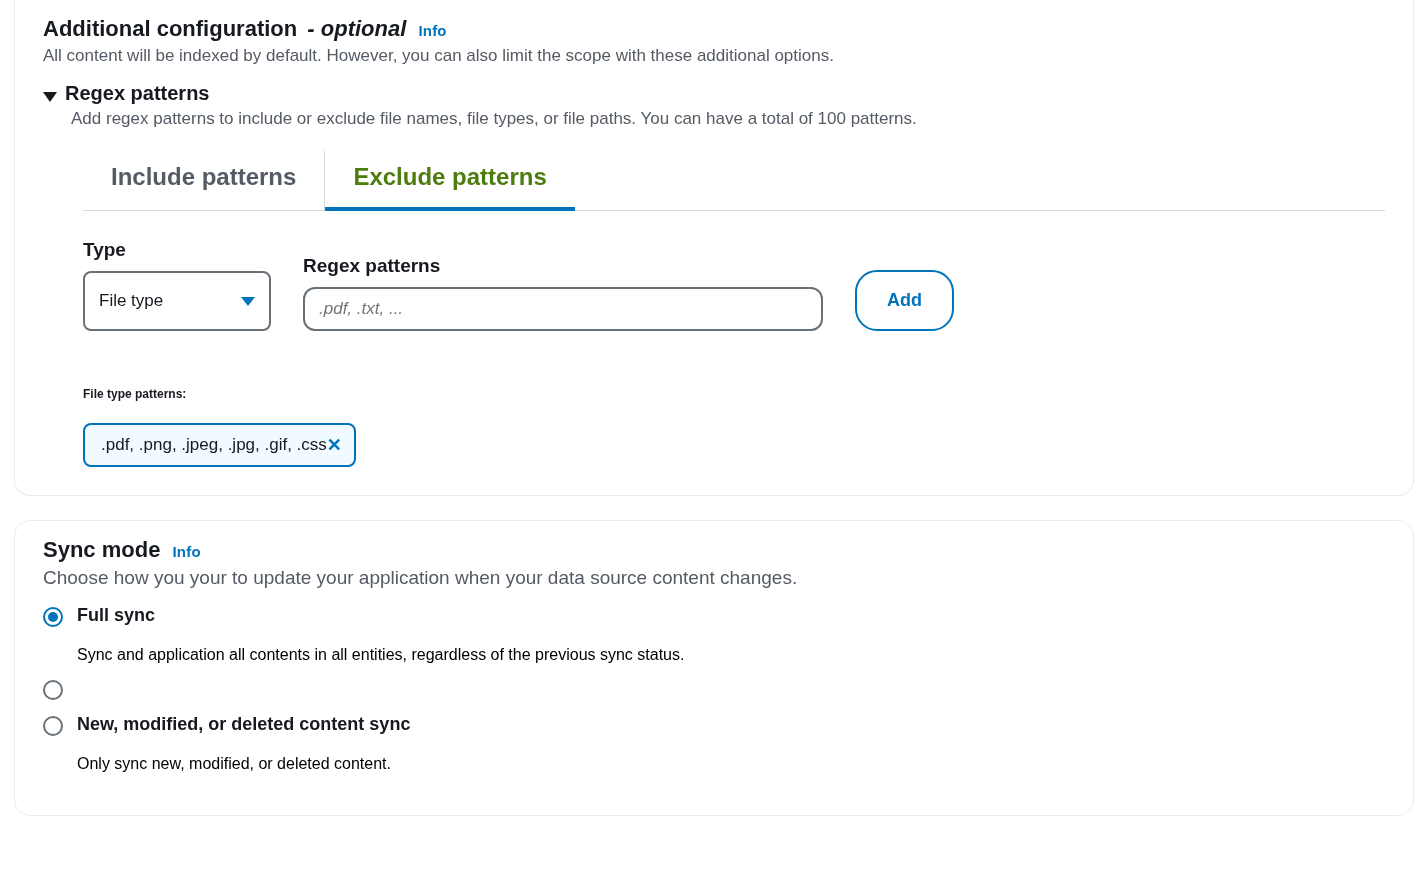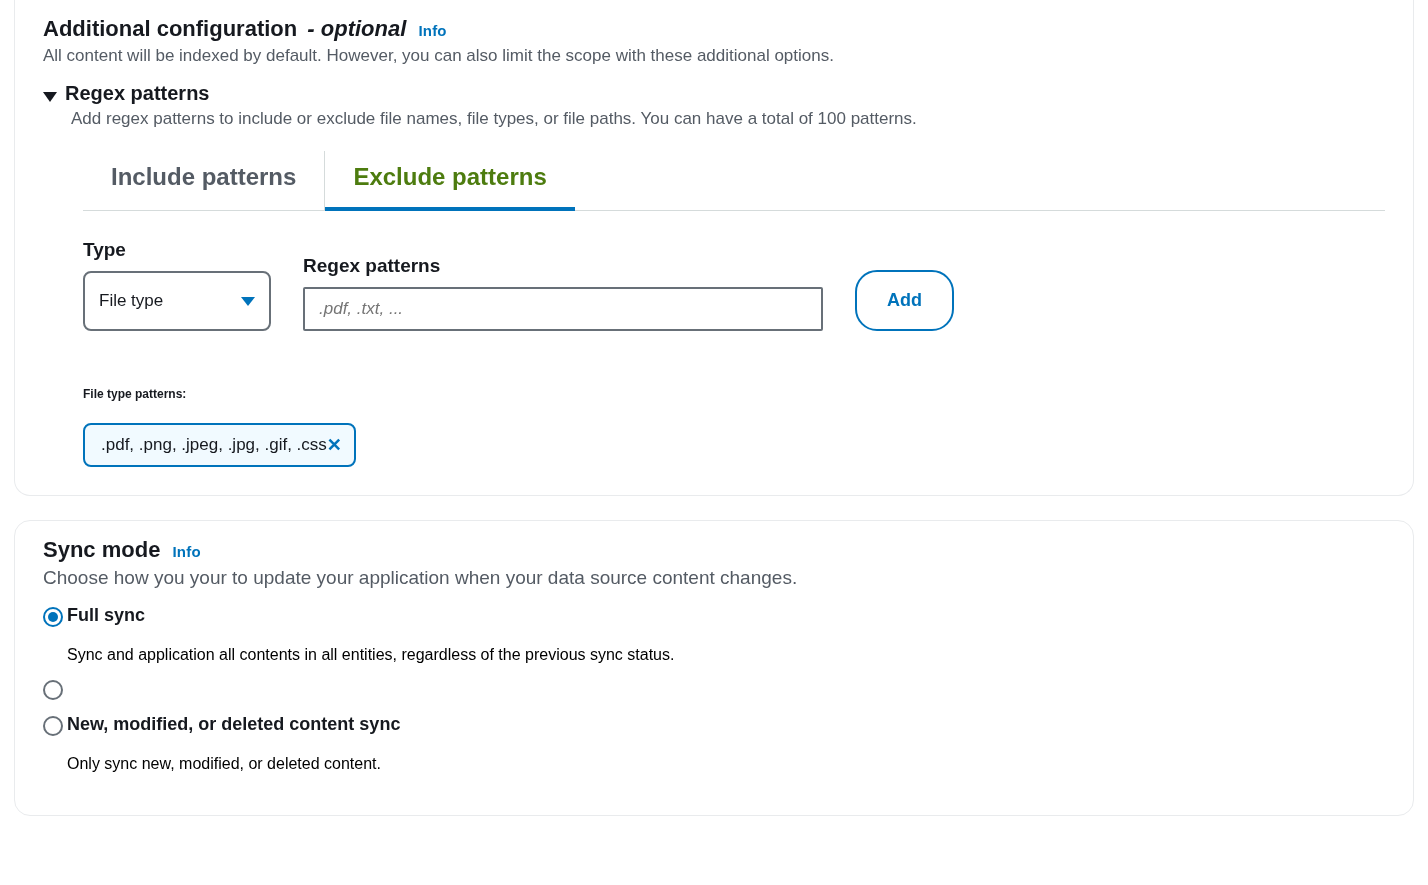--- a/index.html
+++ b/index.html
@@ -122,21 +122,21 @@
   .select-box .chev-down {
      width:0; height:0;
      border-left:7px solid transparent;
      border-right:7px solid transparent;
      border-top:9px solid #0073bb;
   }
   .text-input {
     width: 520px;
     height: 44px;
     border: 2px solid #687078;
-    border-radius: 2px;
+    border-radius: 12px;
     padding: 0 14px;
     font-size: 17px;
     font-style: italic;
     color:#687078;
     box-sizing:border-box;
     outline:none;
     font-family:inherit;
   }
   .add-button {
     height: 61px;
@@ -169,21 +169,21 @@
     color:#0073bb;
     font-size:18px;
     font-weight:700;
     cursor:pointer;
     line-height:1;
   }
   
   .radio-option {
     display:flex;
     align-items:flex-start;
-    gap:4px;
+    gap:14px;
     margin: 10px 0 14px 0;
   }
   .radio-circle {
     width:20px; height:20px;
     border-radius:50%;
     border: 2px solid #687078;
     box-sizing:border-box;
     flex-shrink:0;
     margin-top:2px;
     position:relative;

